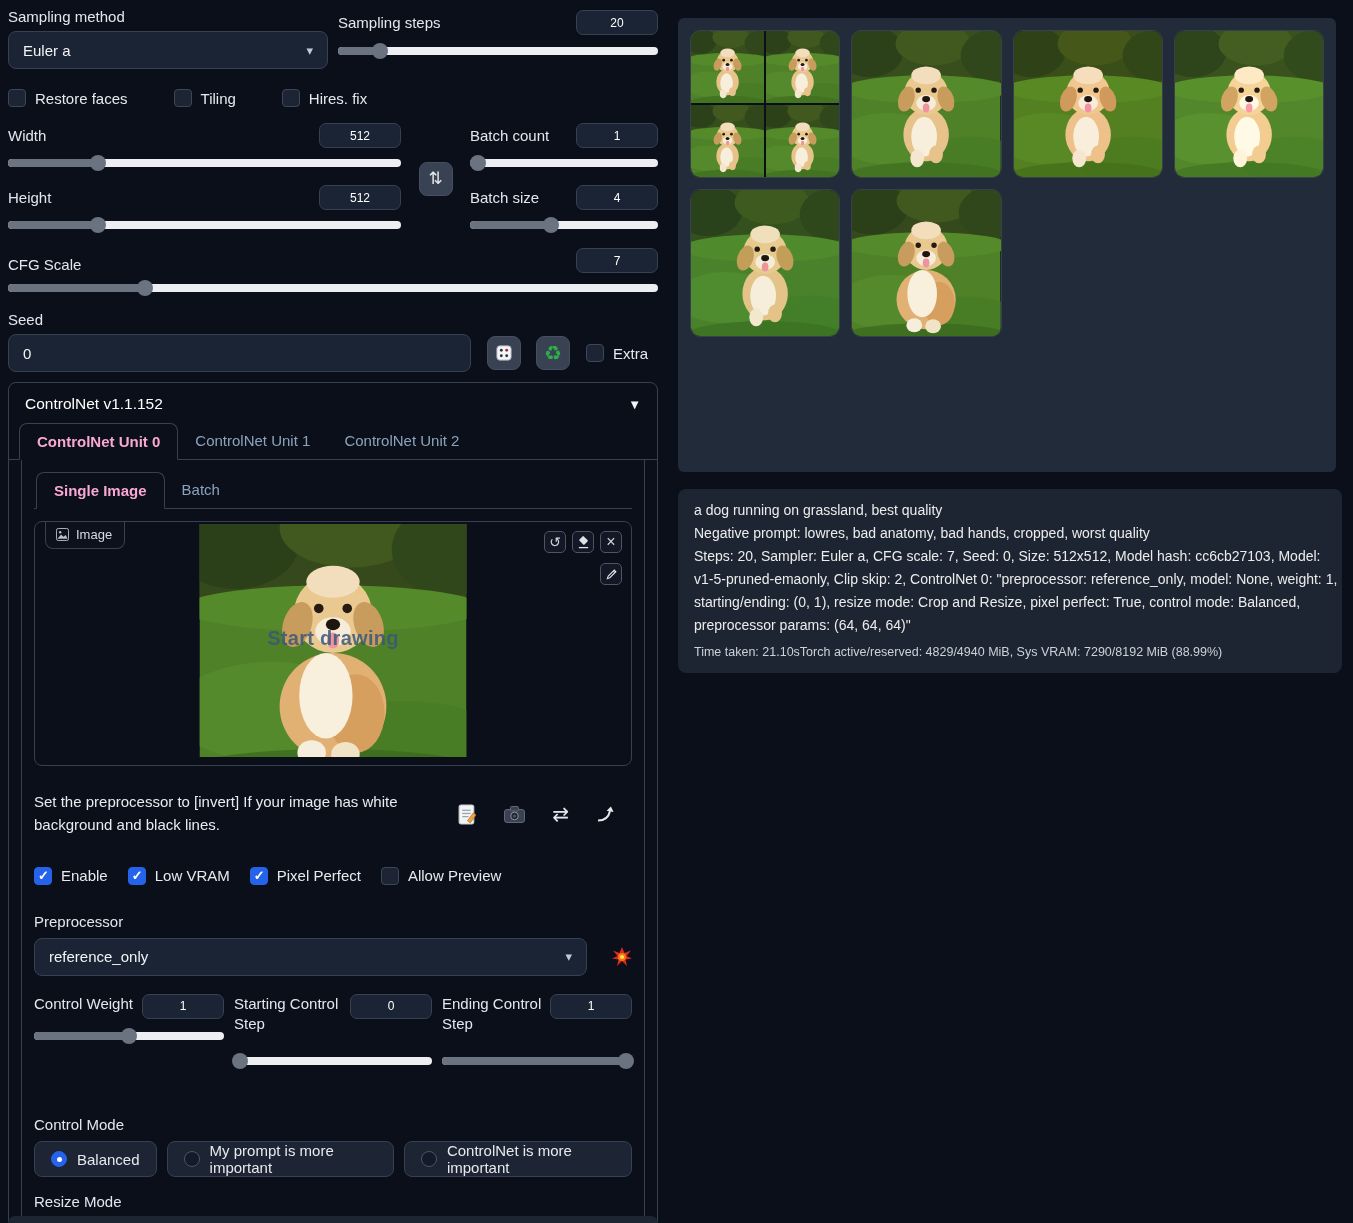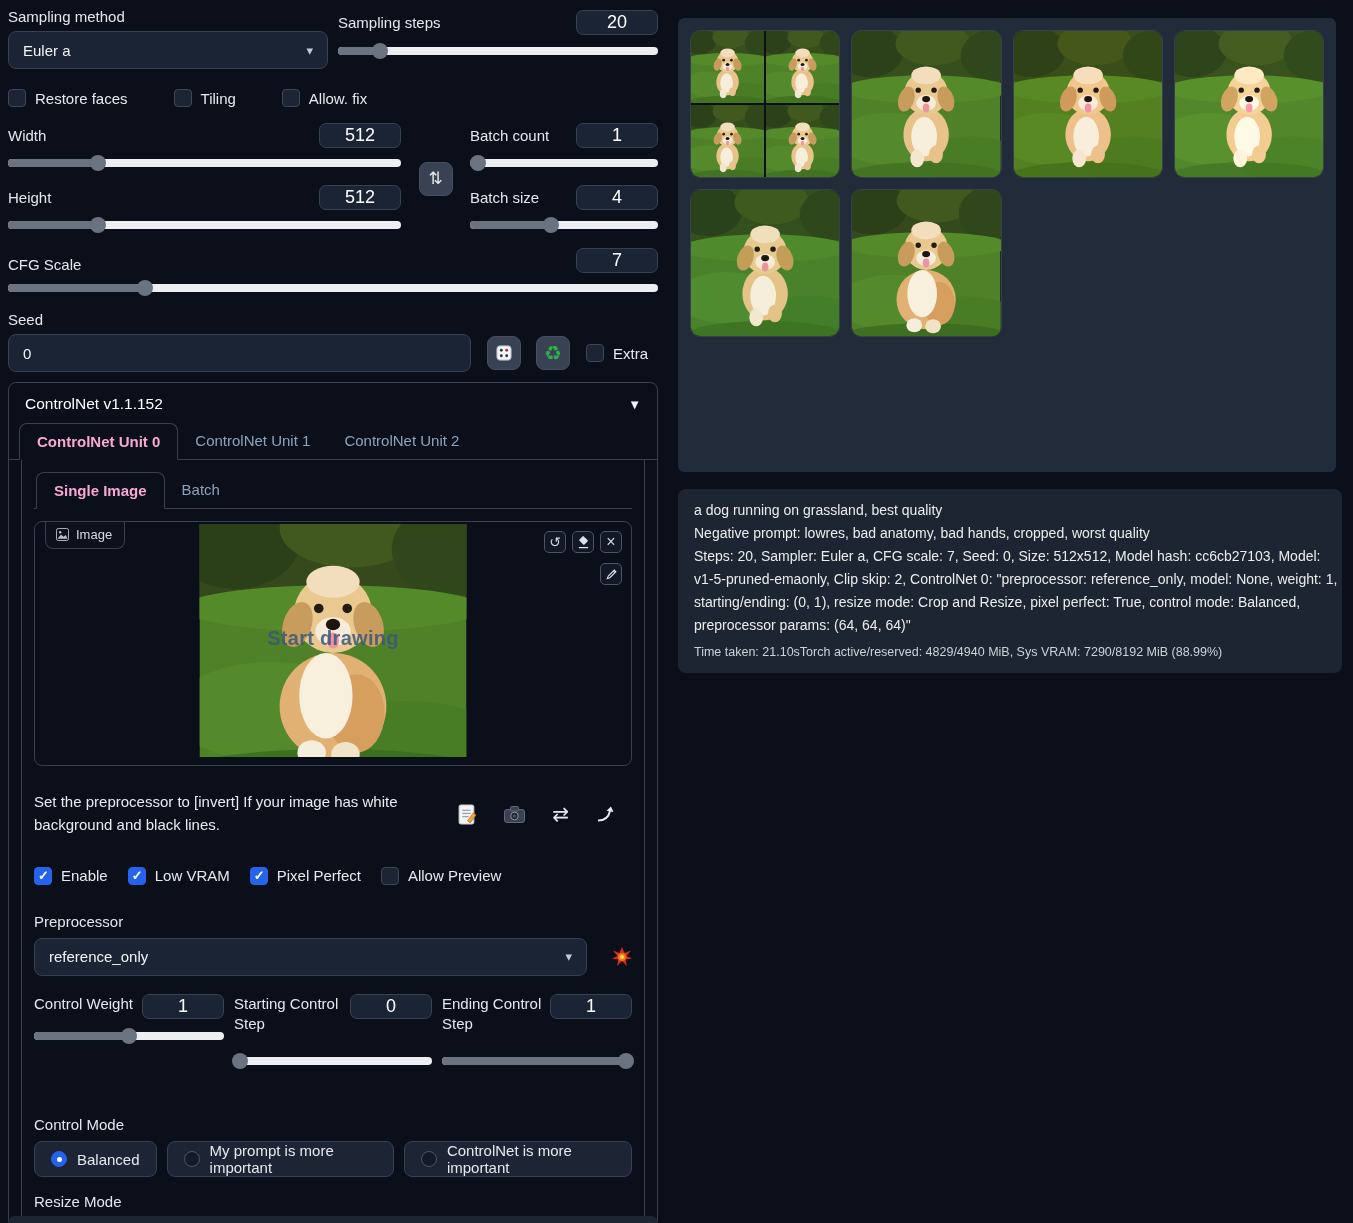--- a/index.html
+++ b/index.html
@@ -13,21 +13,21 @@
     font-size:15px;
   }
   .left-col { position:absolute; left:8px; top:8px; width:650px; }
   .right-col { position:absolute; left:678px; top:0; width:660px; }
 
   .lbl { font-size:15px; color:#e3e7ed; }
   .row { display:flex; }
 
   
   .numbox { width:82px; height:25px; background:#1b2434; border:1px solid #374151;
-    border-radius:7px; color:#fff; font-size:18px; display:flex; align-items:center;
+    border-radius:7px; color:#fff; font-size:12px; display:flex; align-items:center;
     justify-content:center; }
   
   .select { height:38px; background:#1b2434; border:1px solid #374151; border-radius:8px;
     display:flex; align-items:center; justify-content:space-between; padding:0 14px;
     color:#f3f4f6; }
   .caret { color:#c2c9d4; font-size:13px; }
   
   .slider { height:18px; position:relative; display:flex; align-items:center; width:100%; }
   .track { height:8px; width:100%; border-radius:5px; background:#eceef1; position:relative; }
   .fill { position:absolute; left:0; top:0; bottom:0; background:#6b7280; border-radius:5px; }
@@ -164,21 +164,21 @@
     <div class="cb">
       <span class="cbbox"></span>
       <span>Restore faces</span>
     </div>
     <div class="cb">
       <span class="cbbox"></span>
       <span>Tiling</span>
     </div>
     <div class="cb">
       <span class="cbbox"></span>
-      <span>Allow. fix</span>
+      <span>Hires. fix</span>
     </div>
   </div>
 
   <div class="row" style="margin-top:16px; gap:0;">
     <div style="width:393px;">
       <div class="row" style="justify-content:space-between; align-items:center;">
         <div class="lbl">Width</div>
         <div class="numbox">512</div>
       </div>
       <div class="slider" style="margin-top:6px;">

